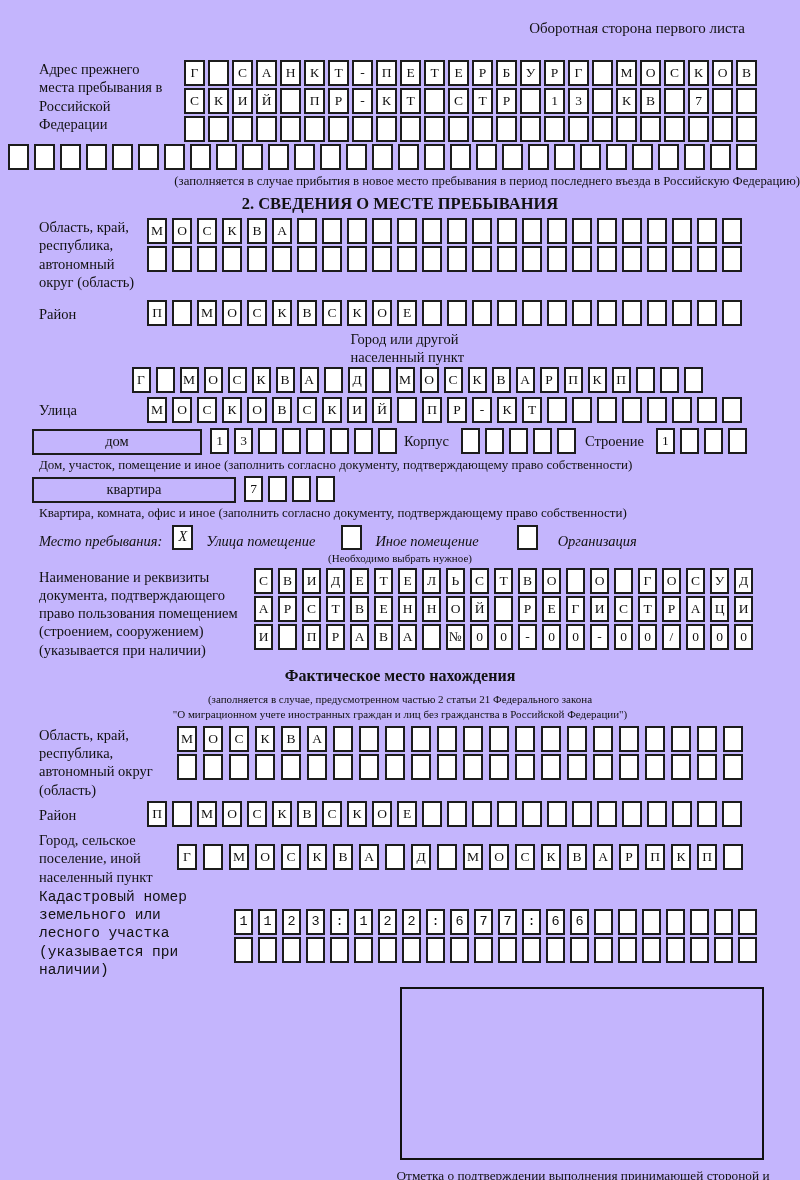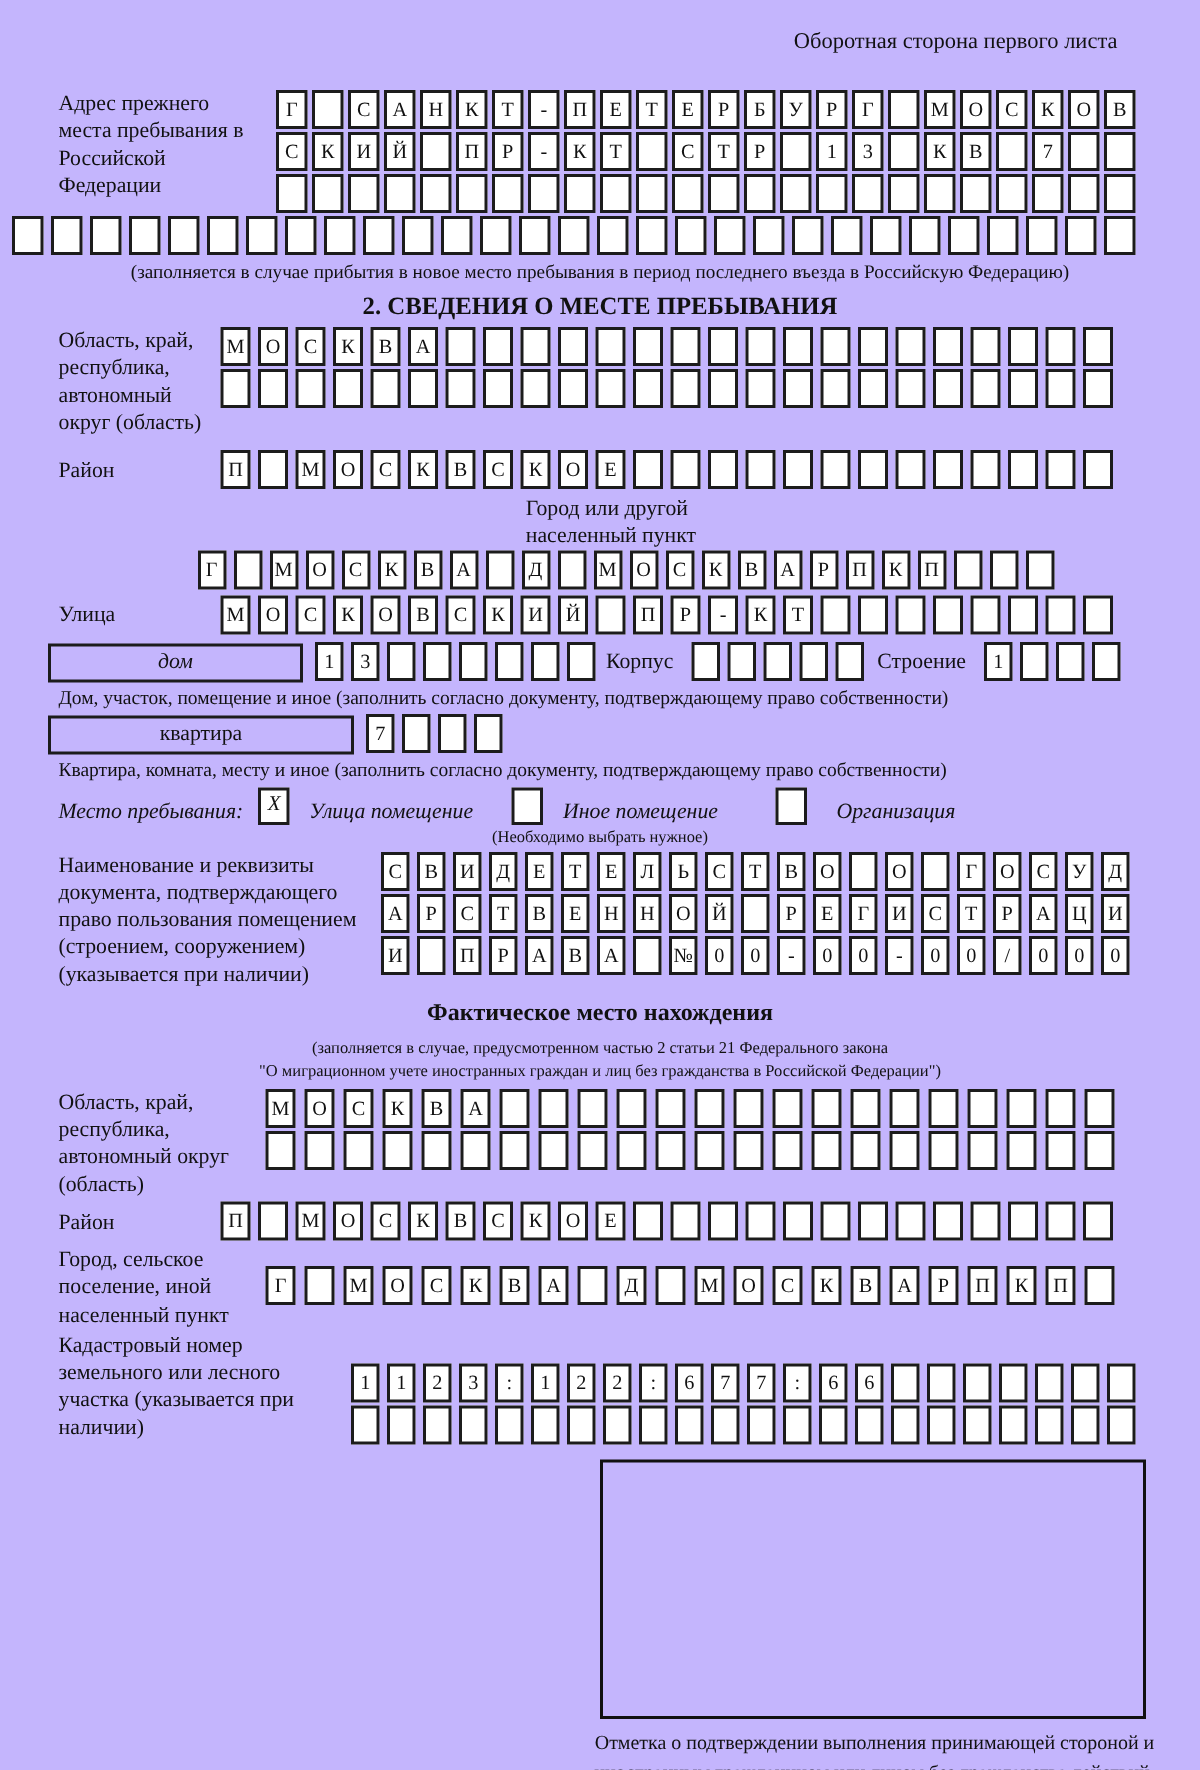--- a/index.html
+++ b/index.html
@@ -12,21 +12,21 @@
   .form-row{display:flex;align-items:flex-start;margin-left:39px;}
   .flabel{flex:none;font-size:14.5px;line-height:1.26;padding-right:6px;box-sizing:border-box;}
   .cellstack{display:flex;flex-direction:column;}
   .cells{display:flex;flex:none;}
   .cells .cell{margin-right:var(--gap,5px);}
   .cell{
     flex:none;width:var(--cw,20px);height:26px;box-sizing:border-box;
     border:2px solid #1c1c1c;display:inline-flex;align-items:center;justify-content:center;
     font-size:13.5px;background:#fff;margin-bottom:2px;
   }
-  .note{font-size:12.8px;text-align:center;margin-top:2px;}
+  .note{font-size:12.8px;text-align:right;margin-top:2px;}
   .sec-title{font-size:16.5px;font-weight:bold;text-align:center;}
   .boxfield{
     flex:none;height:26px;box-sizing:border-box;border:2px solid #1c1c1c;
     display:inline-flex;align-items:center;justify-content:center;font-size:14.5px;
   }
   .caption{font-size:13px;margin:1px 0 3px 39px;}
   .checkbox{
     flex:none;width:21px;height:25px;box-sizing:border-box;border:2px solid #1c1c1c;
     display:inline-flex;align-items:center;justify-content:center;font-size:14px;background:#fff;
   }
@@ -302,21 +302,21 @@
         <span class="cell"></span>
         <span class="cell"></span>
         <span class="cell"></span>
         <span class="cell"></span>
         <span class="cell"></span>
         <span class="cell"></span>
       </div>
   </div>
 
   <div class="form-row" style="margin-top:3px;margin-left:32px;align-items:center;">
-    <div class="boxfield" style="width:170px;font-style:italic;">дом</div>
+    <div class="boxfield" style="width:170px;">дом</div>
     <div class="cells" style="--cw:19px;--gap:5px;margin-left:8px;">
         <span class="cell">1</span>
         <span class="cell">3</span>
         <span class="cell"></span>
         <span class="cell"></span>
         <span class="cell"></span>
         <span class="cell"></span>
         <span class="cell"></span>
         <span class="cell"></span>
       </div>
@@ -340,21 +340,21 @@
 
   <div class="form-row" style="margin-top:2px;margin-left:32px;align-items:center;">
     <div class="boxfield" style="width:204px;">квартира</div>
     <div class="cells" style="--cw:19px;--gap:5px;margin-left:8px;">
         <span class="cell">7</span>
         <span class="cell"></span>
         <span class="cell"></span>
         <span class="cell"></span>
       </div>
   </div>
-  <div class="caption">Квартира, комната, месту и иное (заполнить согласно документу, подтверждающему право собственности)</div>
+  <div class="caption">Квартира, комната, офис и иное (заполнить согласно документу, подтверждающему право собственности)</div>
 
   <div class="stay-row" style="margin-top:4px;">
     <span>Место пребывания:</span>
     <span class="checkbox" style="margin-left:10px;">X</span>
     <span style="margin-left:13px;">Улица помещение</span>
     <span class="checkbox" style="margin-left:26px;"></span>
     <span style="margin-left:13px;">Иное помещение</span>
     <span class="checkbox" style="margin-left:38px;"></span>
     <span style="margin-left:20px;">Организация</span>
   </div>
@@ -544,21 +544,21 @@
         <span class="cell">В</span>
         <span class="cell">А</span>
         <span class="cell">Р</span>
         <span class="cell">П</span>
         <span class="cell">К</span>
         <span class="cell">П</span>
         <span class="cell"></span>
       </div>
   </div>
 
-  <div class="form-row" style="margin-top:2px;">
+  <div class="form-row" style="margin-top:2px;font-family:Liberation Mono, monospace;">
     <div class="flabel" style="width:195px;">Кадастровый номер земельного или лесного участка (указывается при наличии)</div>
     <div class="cellstack" style="margin-top:21px;">
       <div class="cells" style="--cw:19px;--gap:5px;">
           <span class="cell">1</span>
           <span class="cell">1</span>
           <span class="cell">2</span>
           <span class="cell">3</span>
           <span class="cell">:</span>
           <span class="cell">1</span>
           <span class="cell">2</span>

